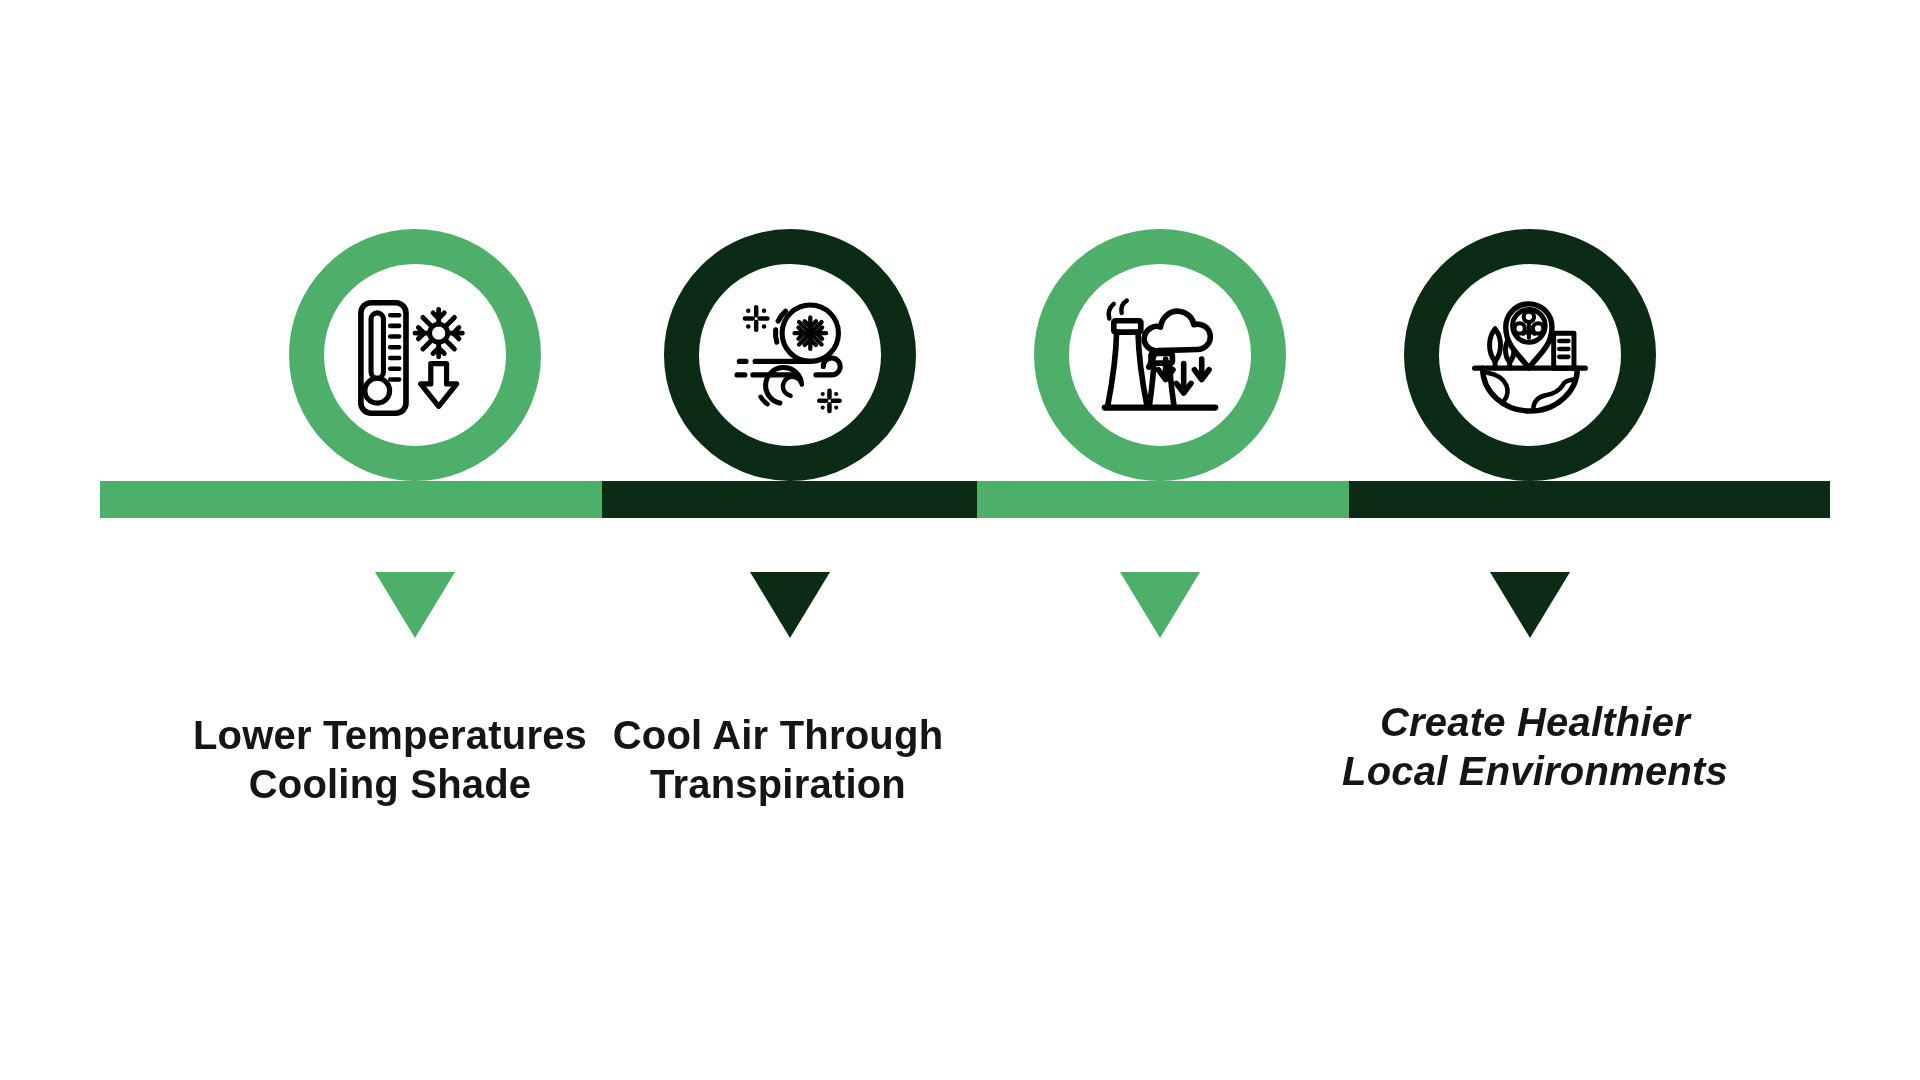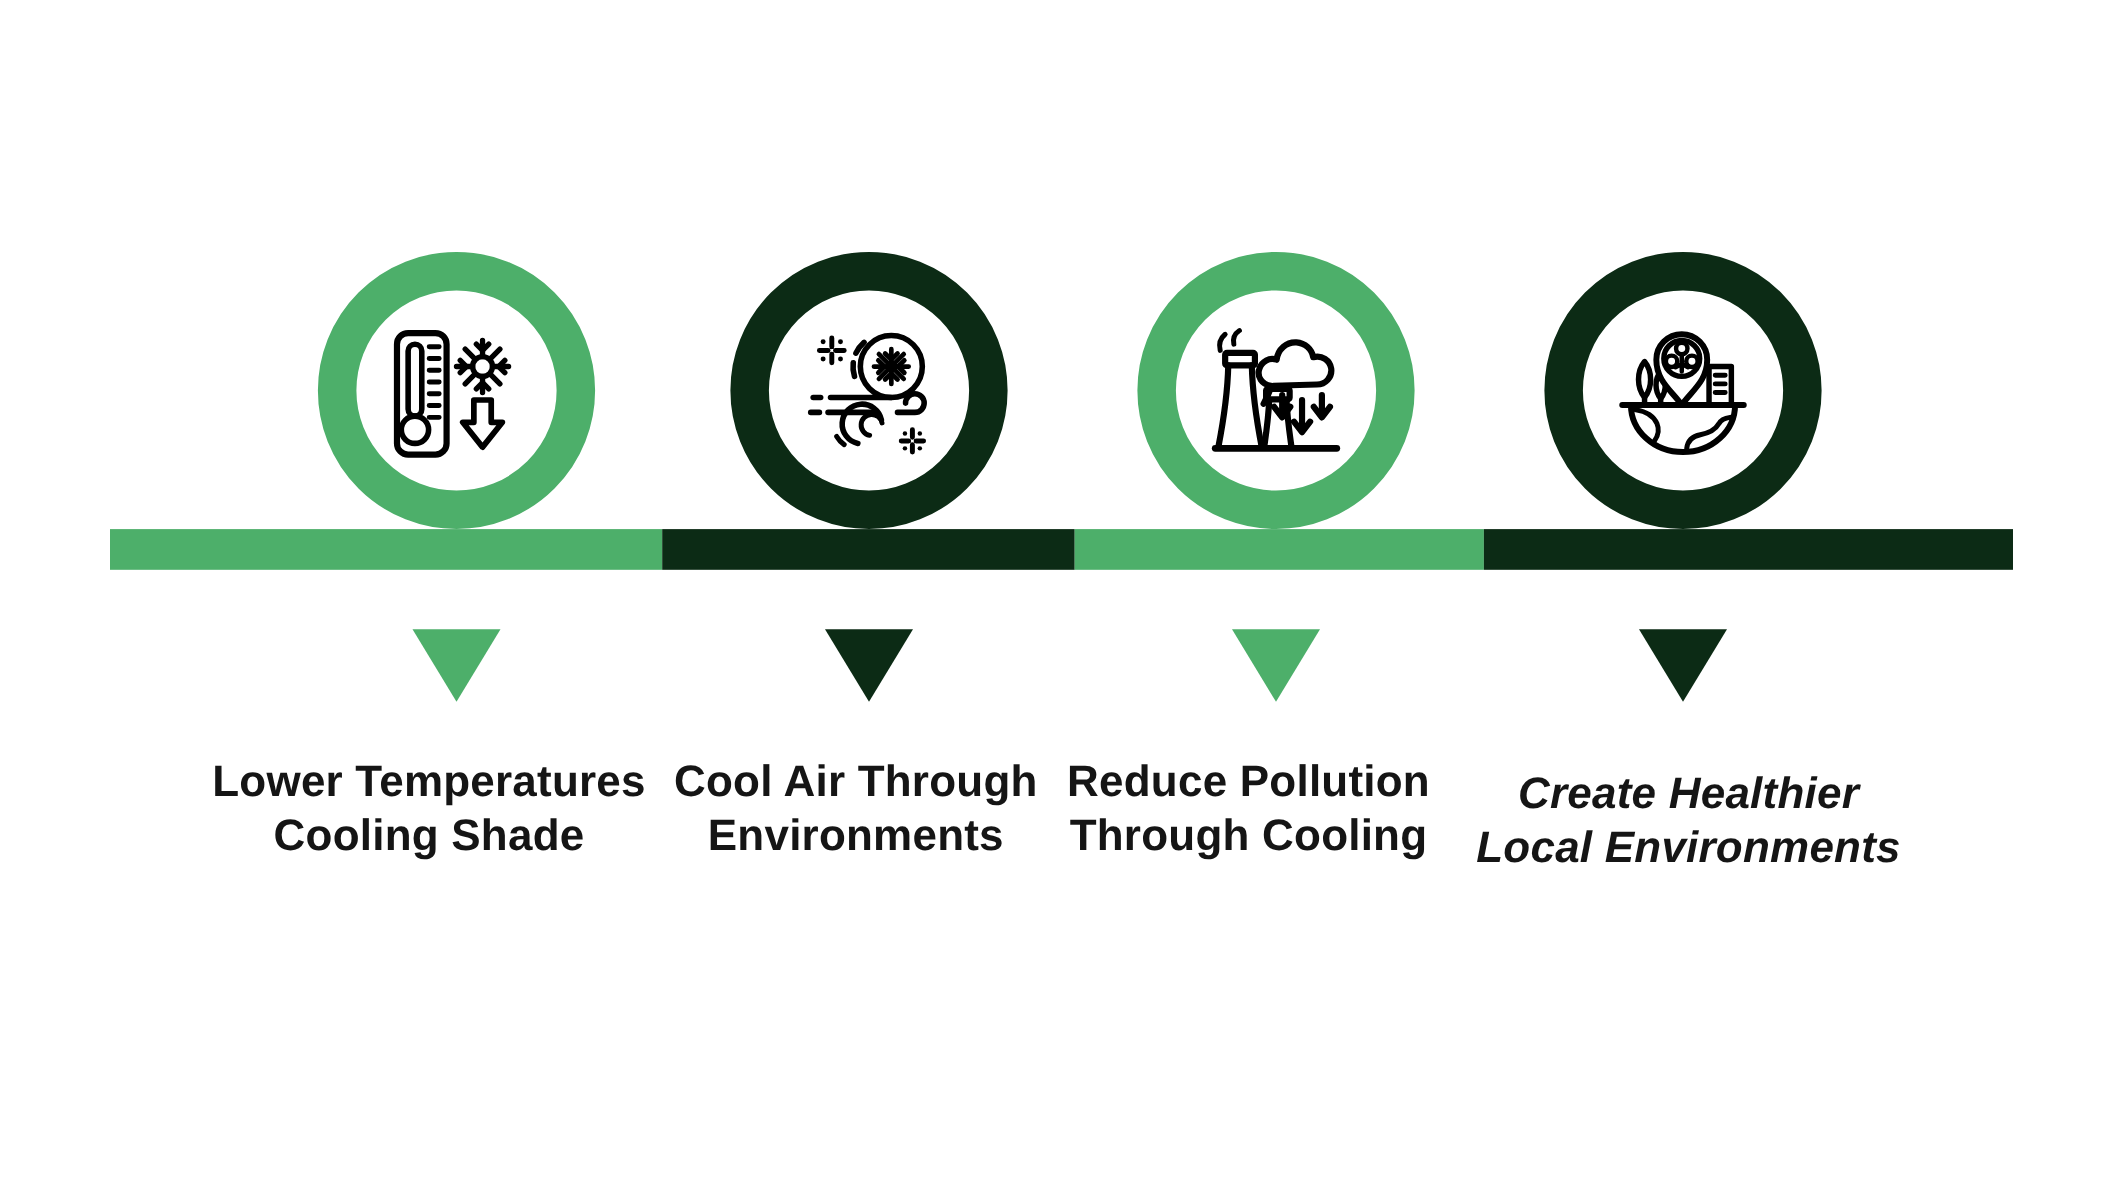--- a/index.html
+++ b/index.html
@@ -53,21 +53,21 @@
     left:calc(var(--cx) - 40px);
     top:572px;
     width:0;height:0;
     border-left:40px solid transparent;
     border-right:40px solid transparent;
     border-top:66px solid #4DAF6A;
   }
   .node-text{
     position:absolute;
     left:var(--tx);
-    top:687px;
+    top:711px;
     transform:translateX(-50%);
     text-align:center;
     font-size:40px;
     line-height:49px;
     font-weight:600;
     letter-spacing:0.2px;
     color:#151515;
     white-space:nowrap;
   }
   .n3 .node-text{top:698px;font-style:italic;}
@@ -136,21 +136,21 @@
           <circle cx="84" cy="87" r="1.8"></circle>
             <circle cx="96" cy="87" r="1.8"></circle>
           <circle cx="84" cy="99" r="1.8"></circle>
             <circle cx="96" cy="99" r="1.8"></circle>
         </g>
       </svg>
     </div>
     <div class="node-triangle" style="border-top-color: rgb(12, 43, 21);"></div>
     <div class="node-text" style="color: rgb(21, 21, 21);">
       <div>Cool Air Through</div>
-      <div>Environments</div>
+      <div>Transpiration</div>
     </div>
   </div>
 
   <div class="node n2">
     <div class="node-ring" style="border-color: rgb(77, 175, 106);"></div>
     <div class="node-icon">
       <svg viewBox="0 0 110 110" fill="none" stroke="#000" stroke-width="5" stroke-linecap="round" stroke-linejoin="round">
         <path d="M6 99 H104" stroke-width="5.5"></path>
         <rect x="14" y="22" width="24" height="10" rx="1.5"></rect>
         <path d="M16.5 32 C16 55 12 80 8.5 98"></path>
@@ -158,24 +158,20 @@
         <rect x="47" y="51" width="19" height="8.5" rx="1.5"></rect>
         <path d="M49.5 60 C49 74 47 87 45.5 98"></path>
         <path d="M63.5 60 C64 74 66 87 67.5 98"></path>
         <path d="M45 63 C48 58 50 53 51 48.5 C43.5 47.5 39.5 41 41.5 35 C43.5 28.5 50 25.5 55.5 27.5 C56.5 19 63.5 13 71.5 13.5 C78.5 14 84 19 85 25.5 C92 23.5 98.5 28 99.5 34.5 C100.5 41.5 95 47.5 88 47.5 L53 48.5"></path>
         <path d="M10 20 q-2 -8 4 -13 M21 15 q-1.5 -7 4.5 -11" stroke-width="4"></path>
         <path d="M60 56 V70 M76 60 V83 M92 56 V70"></path>
         <path d="M53.5 65.5 L60 74 L66.5 65.5 M69.5 77.5 L76 86 L82.5 77.5 M85.5 65.5 L92 74 L98.5 65.5"></path>
       </svg>
     </div>
     <div class="node-triangle" style="border-top-color: rgb(77, 175, 106);"></div>
-    <div class="node-text" style="color: rgb(21, 21, 21);">
-      <div>Reduce Pollution</div>
-      <div>Through Cooling</div>
-    </div>
   </div>
 
   <div class="node n3">
     <div class="node-ring" style="border-color: rgb(12, 43, 21);"></div>
     <div class="node-icon">
       <svg viewBox="0 0 110 110" fill="none" stroke="#000" stroke-width="5" stroke-linecap="round" stroke-linejoin="round">
         <path d="M6 64 H104" stroke-width="4.8"></path>
         <path d="M13 64 a42 38 0 0 0 84 0" stroke-width="4.8"></path>
         <path d="M17 68 q13 2 17 11 q3 7 -2 14" stroke-width="4"></path>
         <path d="M58 99 q1 -9 11 -11 q11 -2 15 -9 q2 -4 9 -5" stroke-width="4"></path>

